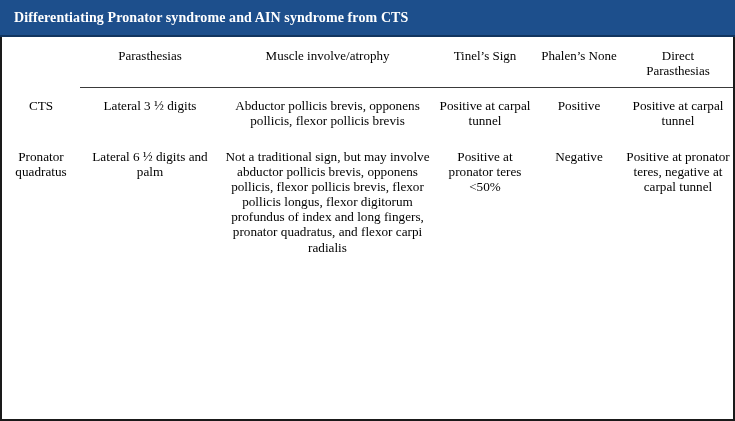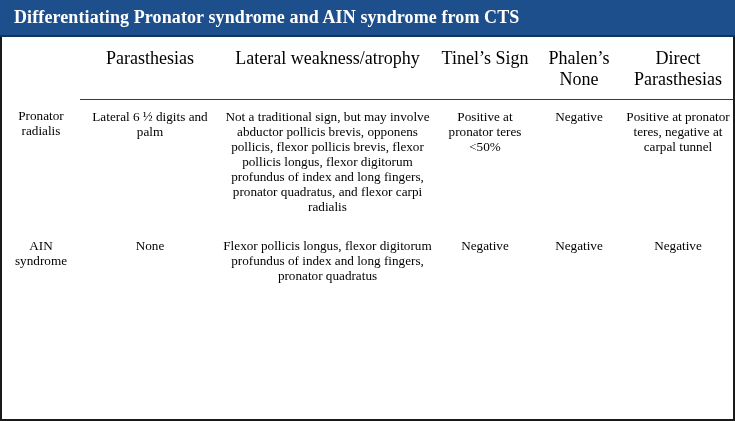--- a/index.html
+++ b/index.html
@@ -30,21 +30,21 @@
     height: 37px;
     background: #1d4f8c;
     border-bottom: 2px solid #12355f;
     display: flex;
     align-items: center;
     padding: 0 0 0 14px;
   }
   #title-text {
     color: #ffffff;
     font-weight: bold;
-    font-size: 18px;
+    font-size: 14px;
     letter-spacing: 0.1px;
     line-height: 1.1;
     white-space: nowrap;
   }
 
   
   #table-body-wrap {
     box-sizing: border-box;
     width: 735px;
     height: 384px;
@@ -74,21 +74,21 @@
   col.c-label { width: 78px; }
   col.c-par   { width: 140px; }
   col.c-mus   { width: 215px; }
   col.c-tin   { width: 100px; }
   col.c-pha   { width: 88px; }
   col.c-dir   { width: 110px; }
 
   
   tr#header-row th {
     padding: 11px 6px 9px 6px;
-    font-size: 18px;
+    font-size: 13px;
     line-height: 1.16;
   }
   tr#header-row th.rule {
     border-bottom: 1.6px solid #3a3a3a;
   }
   tr#header-row th.no-rule {
     border-bottom: none;
   }
 
   
@@ -120,40 +120,40 @@
         <col class="c-par">
         <col class="c-mus">
         <col class="c-tin">
         <col class="c-pha">
         <col class="c-dir">
       </colgroup>
       <thead>
         <tr id="header-row">
           <th class="no-rule"></th>
           <th class="rule">Parasthesias</th>
-          <th class="rule">Lateral weakness/atrophy</th>
+          <th class="rule">Muscle involve/atrophy</th>
           <th class="rule">Tinel’s Sign</th>
           <th class="rule">Phalen’s None</th>
           <th class="rule">Direct Parasthesias</th>
         </tr>
       </thead>
       <tbody>
+        <tr id="row-cts">
+          <td class="label-cell">CTS</td>
+          <td>Lateral 3 ½ digits</td>
+          <td>Abductor pollicis brevis, opponens pollicis, flexor pollicis brevis</td>
+          <td>Positive at carpal tunnel</td>
+          <td>Positive</td>
+          <td>Positive at carpal tunnel</td>
+        </tr>
         <tr id="row-pron">
-          <td class="label-cell">Pronator radialis</td>
+          <td class="label-cell">Pronator quadratus</td>
           <td>Lateral 6 ½ digits and palm</td>
           <td>Not a traditional sign, but may involve abductor pollicis brevis, opponens pollicis, flexor pollicis brevis, flexor pollicis longus, flexor digitorum profundus of index and long fingers, pronator quadratus, and flexor carpi radialis</td>
           <td>Positive at pronator teres &lt;50%</td>
           <td>Negative</td>
           <td>Positive at pronator teres, negative at carpal tunnel</td>
-        </tr>
-        <tr id="row-ain">
-          <td class="label-cell">AIN syndrome</td>
-          <td>None</td>
-          <td>Flexor pollicis longus, flexor digitorum profundus of index and long fingers, pronator quadratus</td>
-          <td>Negative</td>
-          <td>Negative</td>
-          <td>Negative</td>
         </tr>
       </tbody>
     </table>
   </div>
 
 </div>
 
 </body></html>

